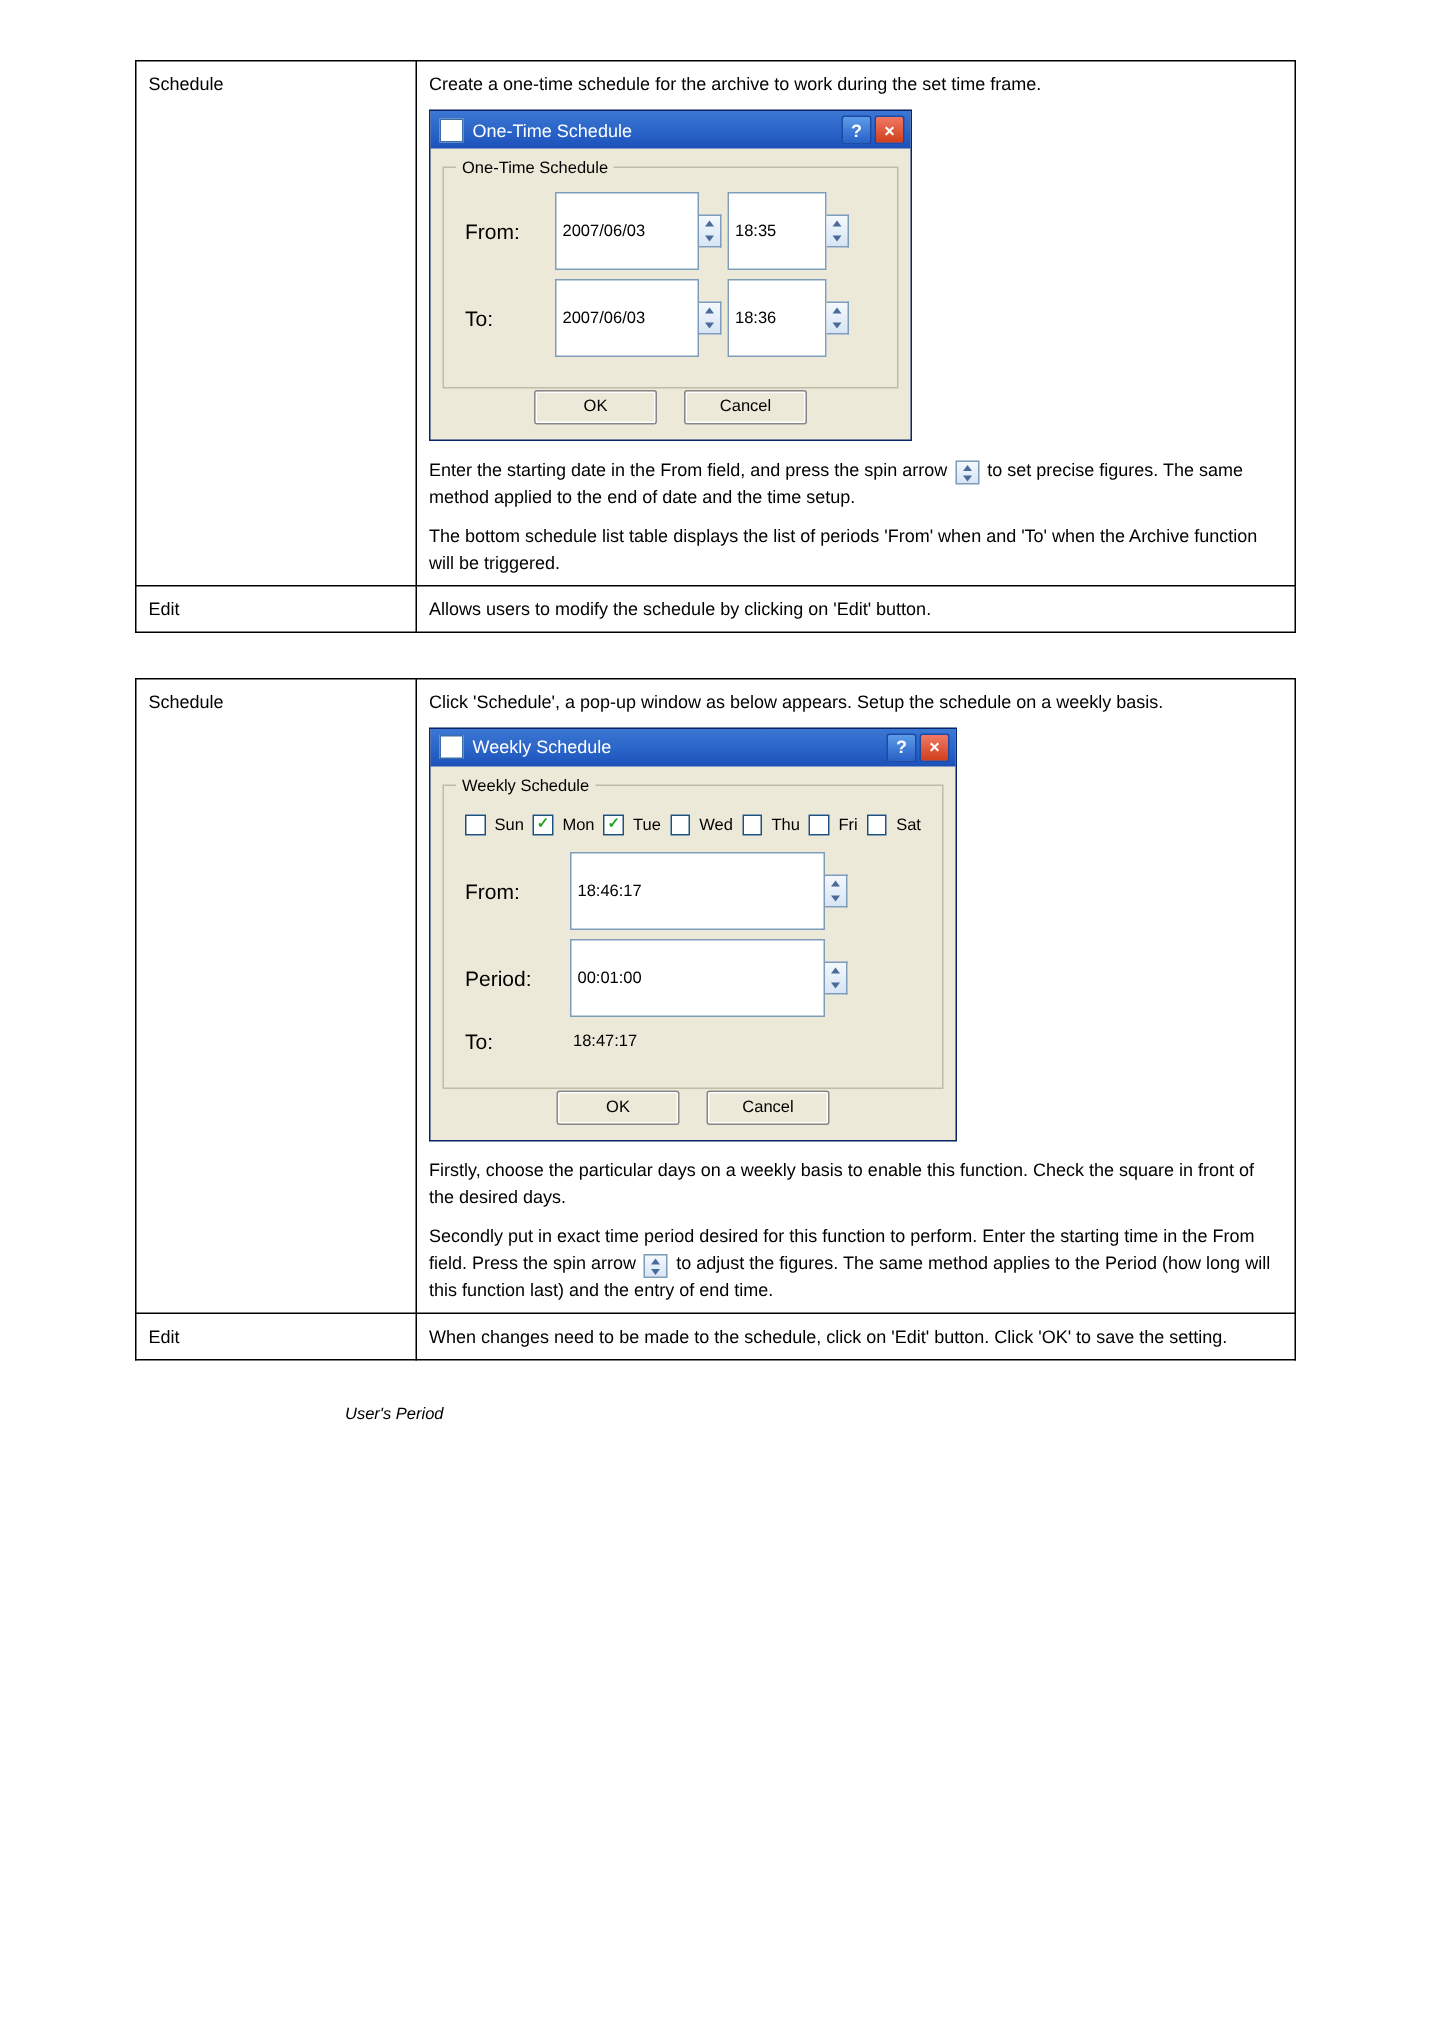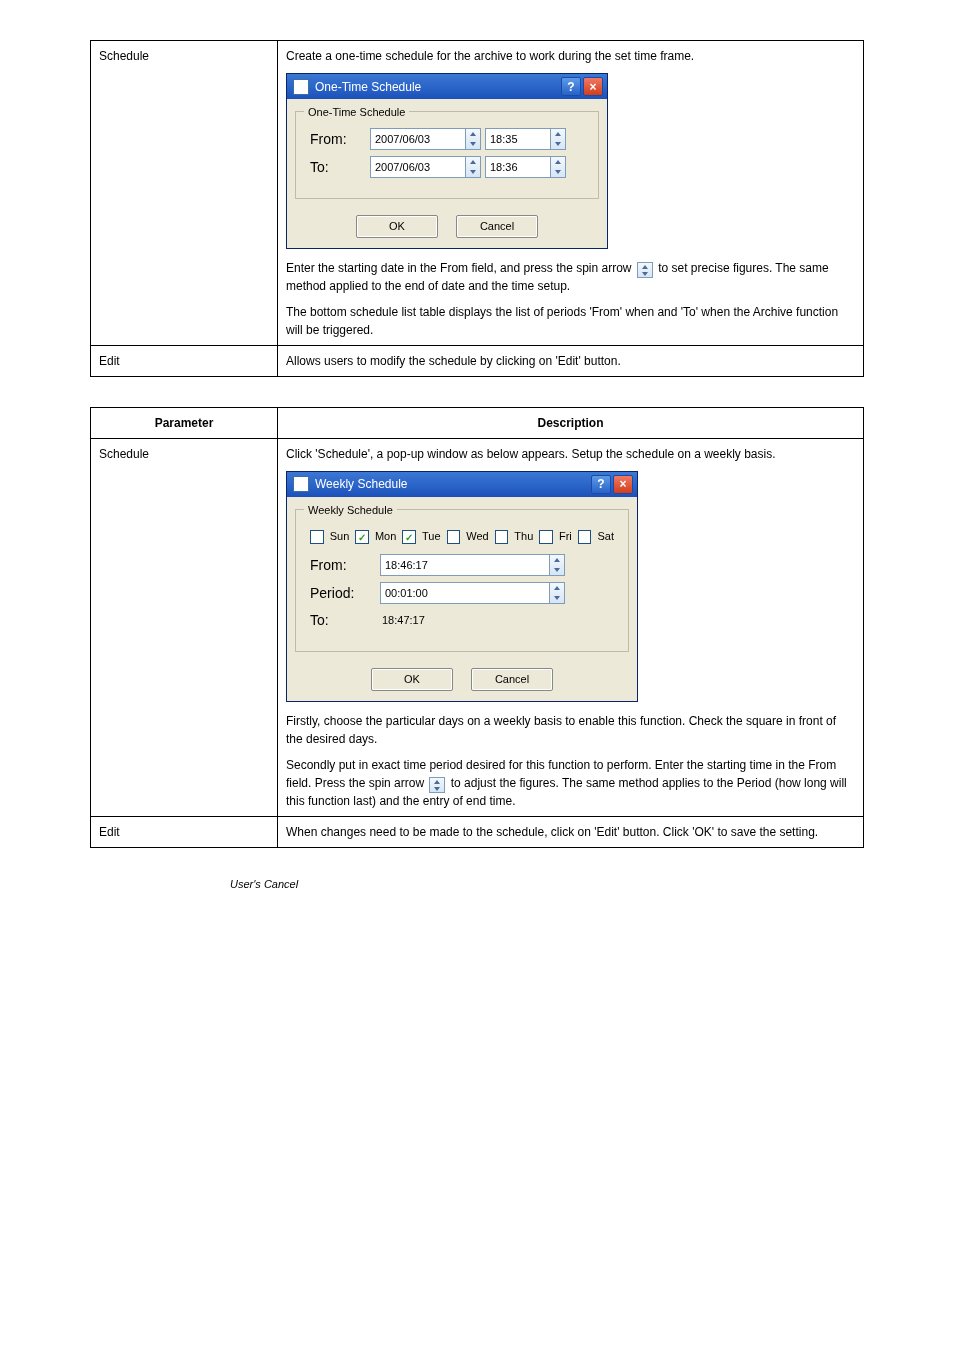--- a/index.html
+++ b/index.html
@@ -107,21 +107,21 @@
     width: 60px;
     font-size: 14px;
   }
   .spin-wrap {
     display: flex;
     align-items: center;
   }
   .txt-input {
     height: 18px;
     border: 1px solid #7f9db9;
-    padding: 1px 4px;
+    padding: 16px 4px;
     font-family: Tahoma, sans-serif;
     font-size: 11px;
     background: #fff;
   }
   .date-input { width: 86px; }
   .time-input { width: 56px; margin-left: 4px;}
   .time-wide { width: 160px; }
   .spin-btn {
     display: inline-flex;
     flex-direction: column;
@@ -141,21 +141,21 @@
     width: 0; height: 0;
     border-left: 3px solid transparent;
     border-right: 3px solid transparent;
   }
   .arrow-up { border-bottom: 4px solid #4a6b99; }
   .arrow-down { border-top: 4px solid #4a6b99; }
   .dlg-buttons {
     display: flex;
     justify-content: center;
     gap: 18px;
-    margin-top: 16px;
+    margin-top: 1px;
   }
   .dlg-button {
     border: 1px solid #888;
     background: #ece9d8;
     padding: 2px 0;
     width: 80px;
     text-align: center;
     font-size: 11px;
     border-radius: 2px;
     box-shadow: inset 0 0 0 1px #fff;
@@ -171,21 +171,21 @@
     margin: 0 2px;
     position: relative;
     top: 2px;
   }
   .inline-spin .spin-arrow { flex:1; }
   .days-row {
     display: flex;
     gap: 6px;
     margin: 8px 0 10px 0;
     font-size: 11px;
-    align-items: flex-end;
+    align-items: center;
   }
   .chk {
     width: 12px;
     height: 12px;
     border: 1px solid #1c5180;
     background: #fff;
     display: inline-flex;
     align-items: center;
     justify-content: center;
     font-size: 10px;
@@ -322,24 +322,20 @@
     <tr>
       <td class="left-col">Edit</td>
       <td>Allows users to modify the schedule by clicking on 'Edit' button.</td>
     </tr>
   </tbody>
     </table>
 
 
   <table class="outer-table">
     <tbody>
-        <tr>
-      <td class="left-col table-heading">Parameter</td>
-      <td class="table-heading">Description</td>
-    </tr>
     <tr>
       <td class="left-col">Schedule</td>
       <td>
         <div>Click 'Schedule', a pop-up window as below appears. Setup the schedule on a weekly basis.</div>
 
         <div class="dialog" style="width:350px;">
           <div class="dlg-title">
             <div class="dlg-title-left">
               <span class="dlg-icon"></span>
               <span>Weekly Schedule</span>
@@ -429,14 +425,14 @@
         </div>
       </td>
     </tr>
     <tr>
       <td class="left-col">Edit</td>
       <td>When changes need to be made to the schedule, click on 'Edit' button. Click 'OK' to save the setting.</td>
     </tr>
   </tbody>
     </table>
 
-  <div class="footer">User's Cancel</div>
+  <div class="footer">User's Period</div>
 </div>
 
 </body></html>

